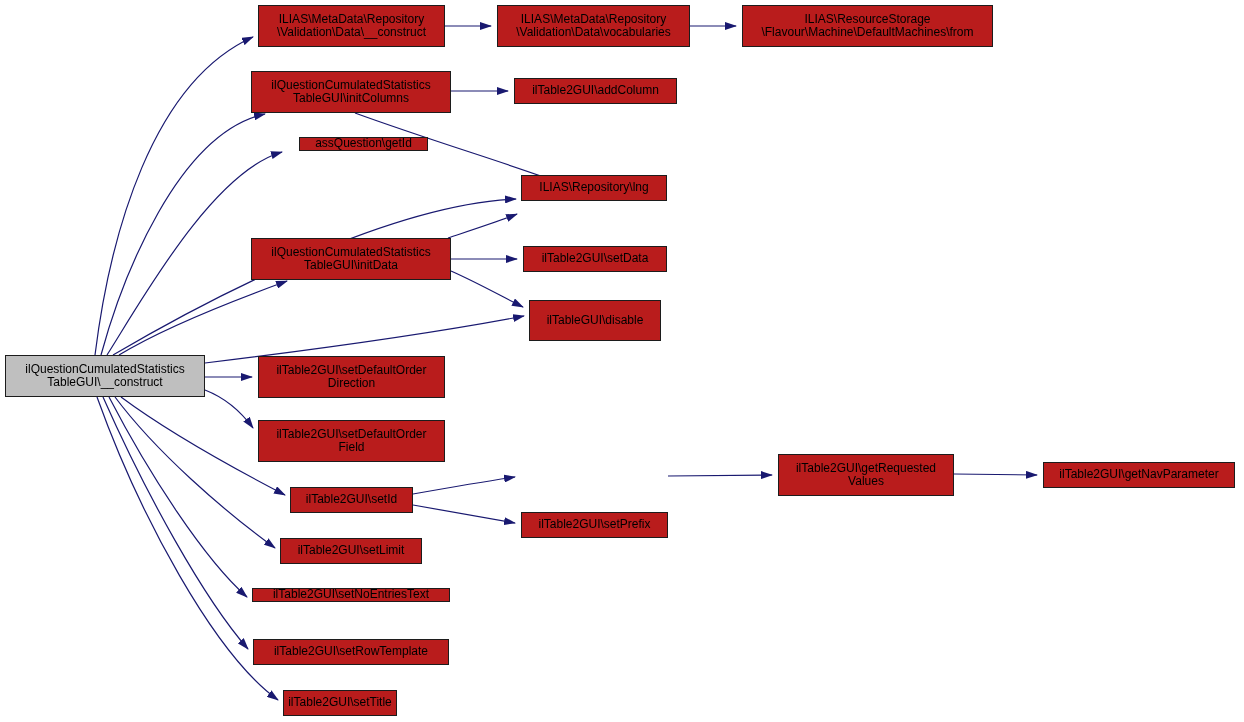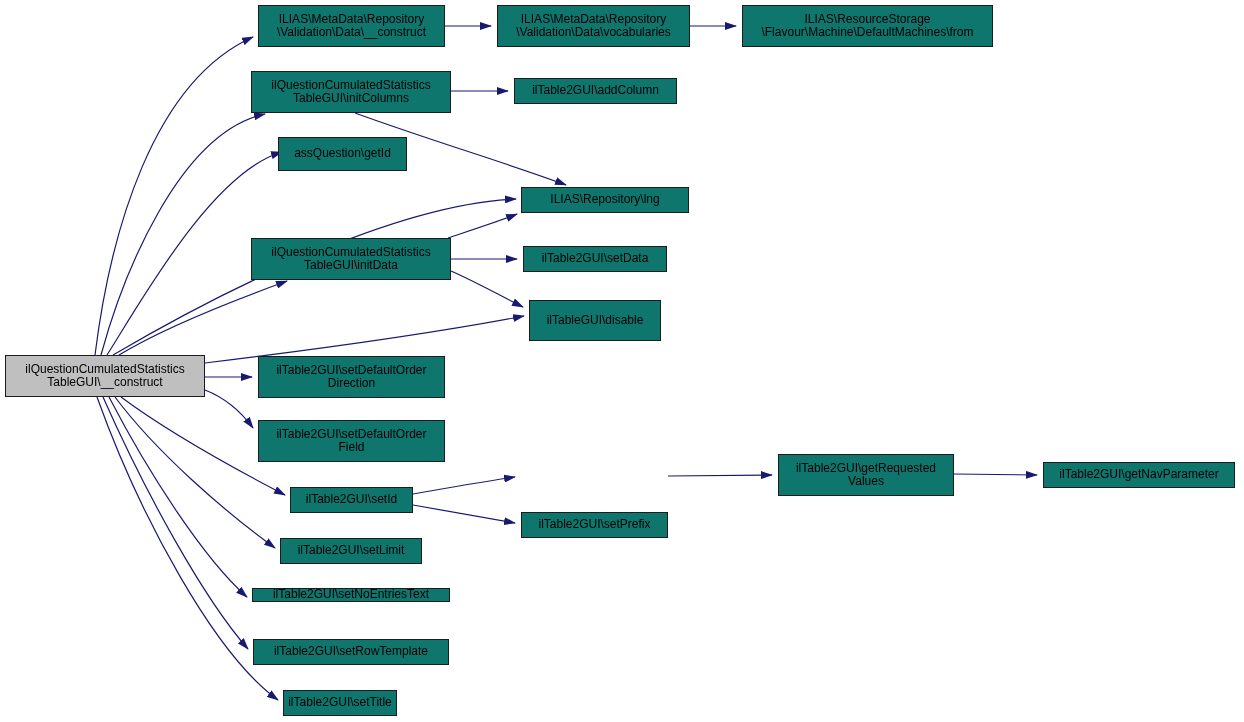--- a/index.html
+++ b/index.html
@@ -4,21 +4,21 @@
 <style>
   html,body { margin:0; padding:0; background:#ffffff; }
   #canvas {
     position:relative; width:1244px; height:722px; background:#ffffff;
     font-family:"Liberation Sans", sans-serif; overflow:hidden;
   }
   #edge-layer { position:absolute; left:0; top:0; width:1244px; height:722px; }
   .edge { fill:none; stroke:#191970; stroke-width:1.2; }
   .node {
     position:absolute; box-sizing:border-box;
-    background:#0f766e; border:1px solid #1c1c1c; color:#000000;
+    background:#b91c1c; border:1px solid #1c1c1c; color:#000000;
     display:flex; align-items:center; justify-content:center;
     text-align:center; white-space:pre-line;
     font-size:12px; line-height:13.5px; padding:0 3px;
     cursor:pointer;
   }
   .node.root { background:#bfbfbf; border-width:1.5px; cursor:default; }
 </style>
 </head>
 <body>
 
@@ -66,23 +66,23 @@
 \Validation\Data\vocabularies</div>
 
   <div class="node" style="left:742px;top:5px;width:251px;height:42px">ILIAS\ResourceStorage
 \Flavour\Machine\DefaultMachines\from</div>
 
   <div class="node" style="left:251px;top:71px;width:200px;height:42px">ilQuestionCumulatedStatistics
 TableGUI\initColumns</div>
 
   <div class="node" style="left:514px;top:78px;width:163px;height:26px">ilTable2GUI\addColumn</div>
 
-  <div class="node" style="left:278px;top:137px;width:129px;height:34px">assQuestion\getId</div>
+  <div class="node" style="left:299px;top:137px;width:129px;height:14px">assQuestion\getId</div>
 
-  <div class="node" style="left:521px;top:187px;width:168px;height:26px">ILIAS\Repository\lng</div>
+  <div class="node" style="left:521px;top:175px;width:146px;height:26px">ILIAS\Repository\lng</div>
 
   <div class="node" style="left:251px;top:238px;width:200px;height:42px">ilQuestionCumulatedStatistics
 TableGUI\initData</div>
 
   <div class="node" style="left:523px;top:246px;width:144px;height:26px">ilTable2GUI\setData</div>
 
   <div class="node" style="left:529px;top:300px;width:132px;height:41px">ilTableGUI\disable</div>
 
   <div class="node" style="left:258px;top:356px;width:187px;height:42px">ilTable2GUI\setDefaultOrder
 Direction</div>

